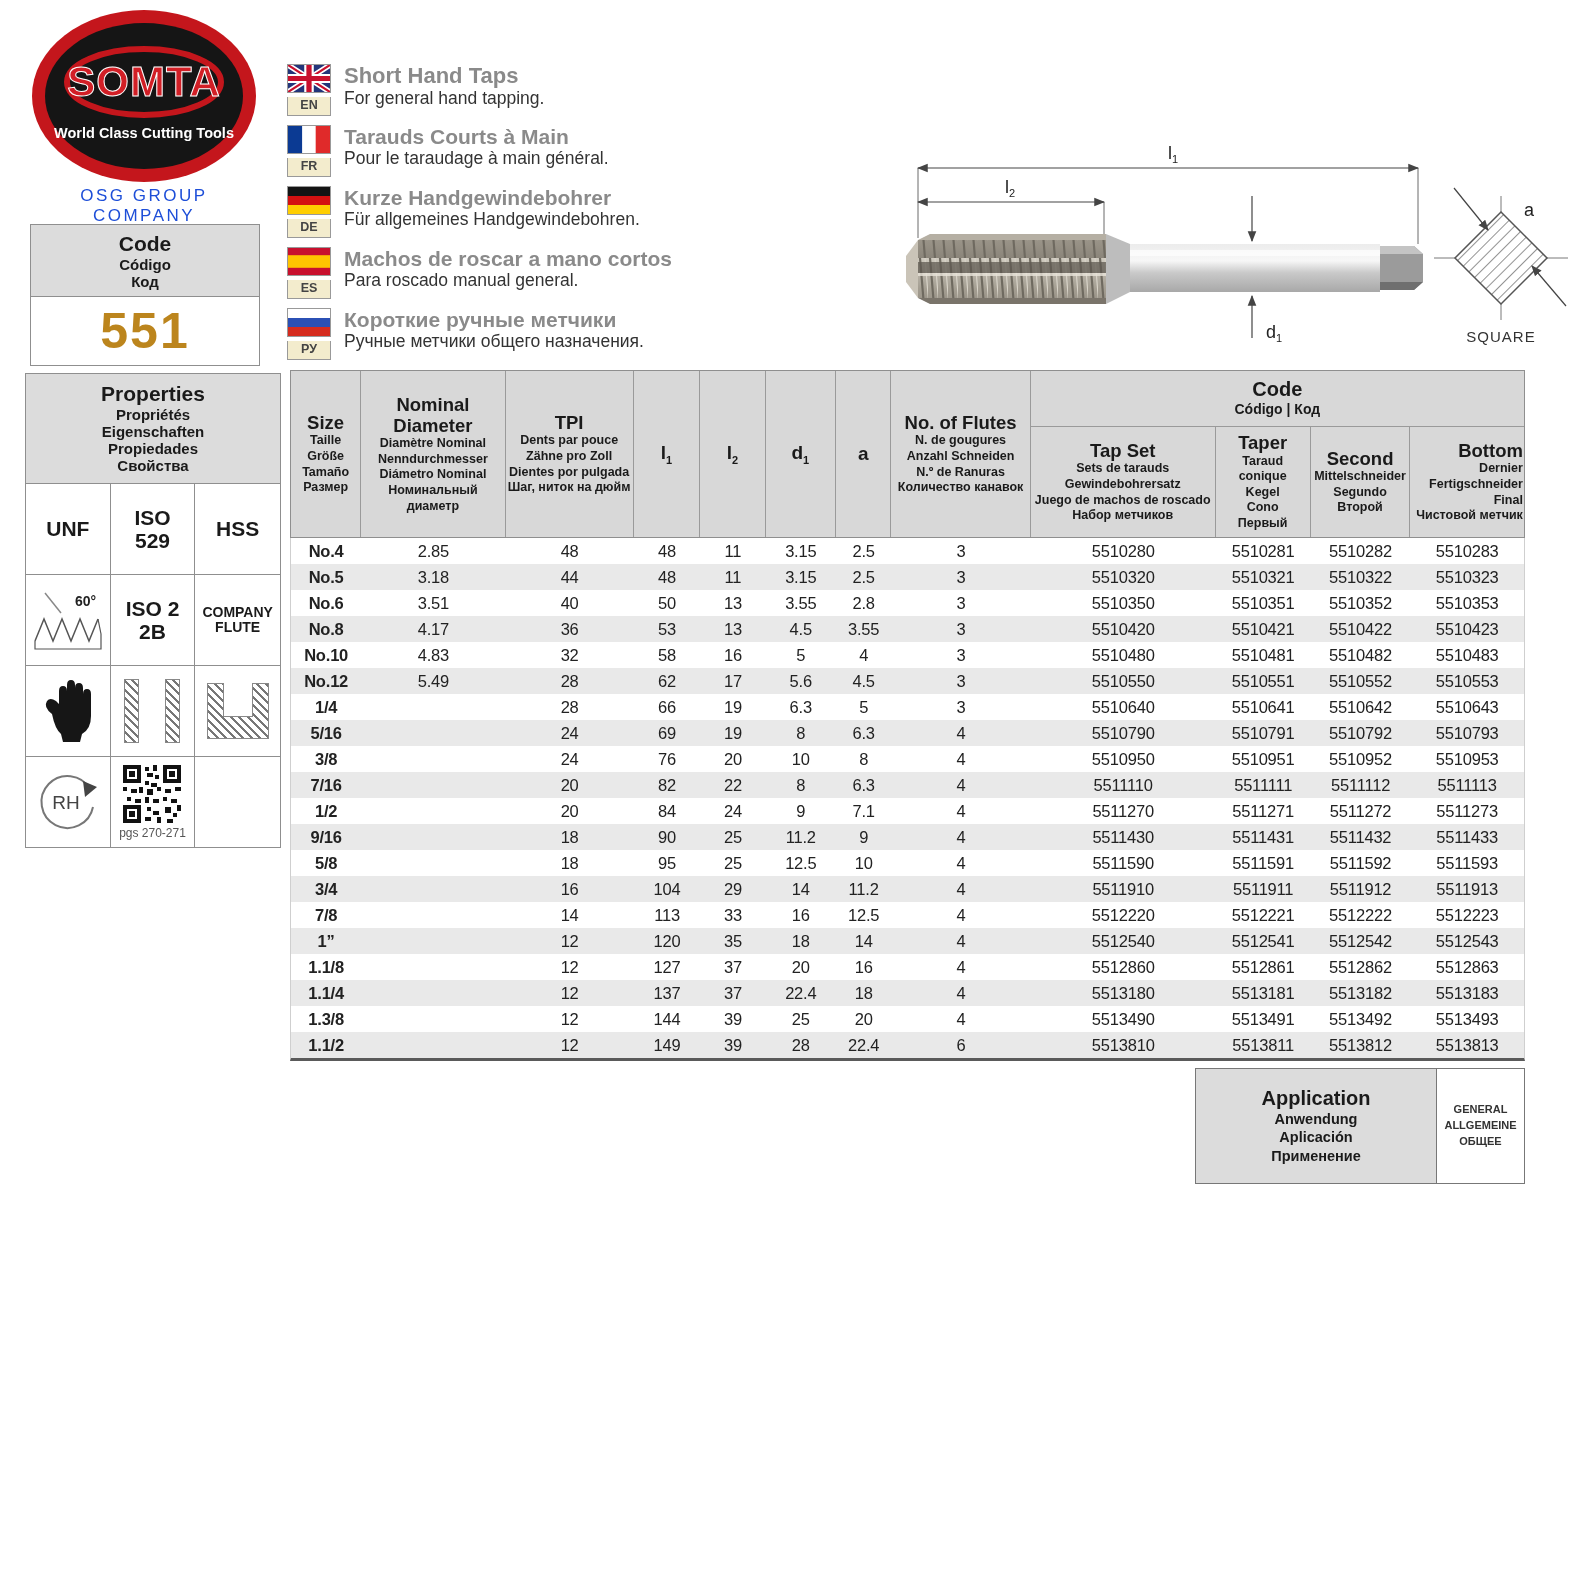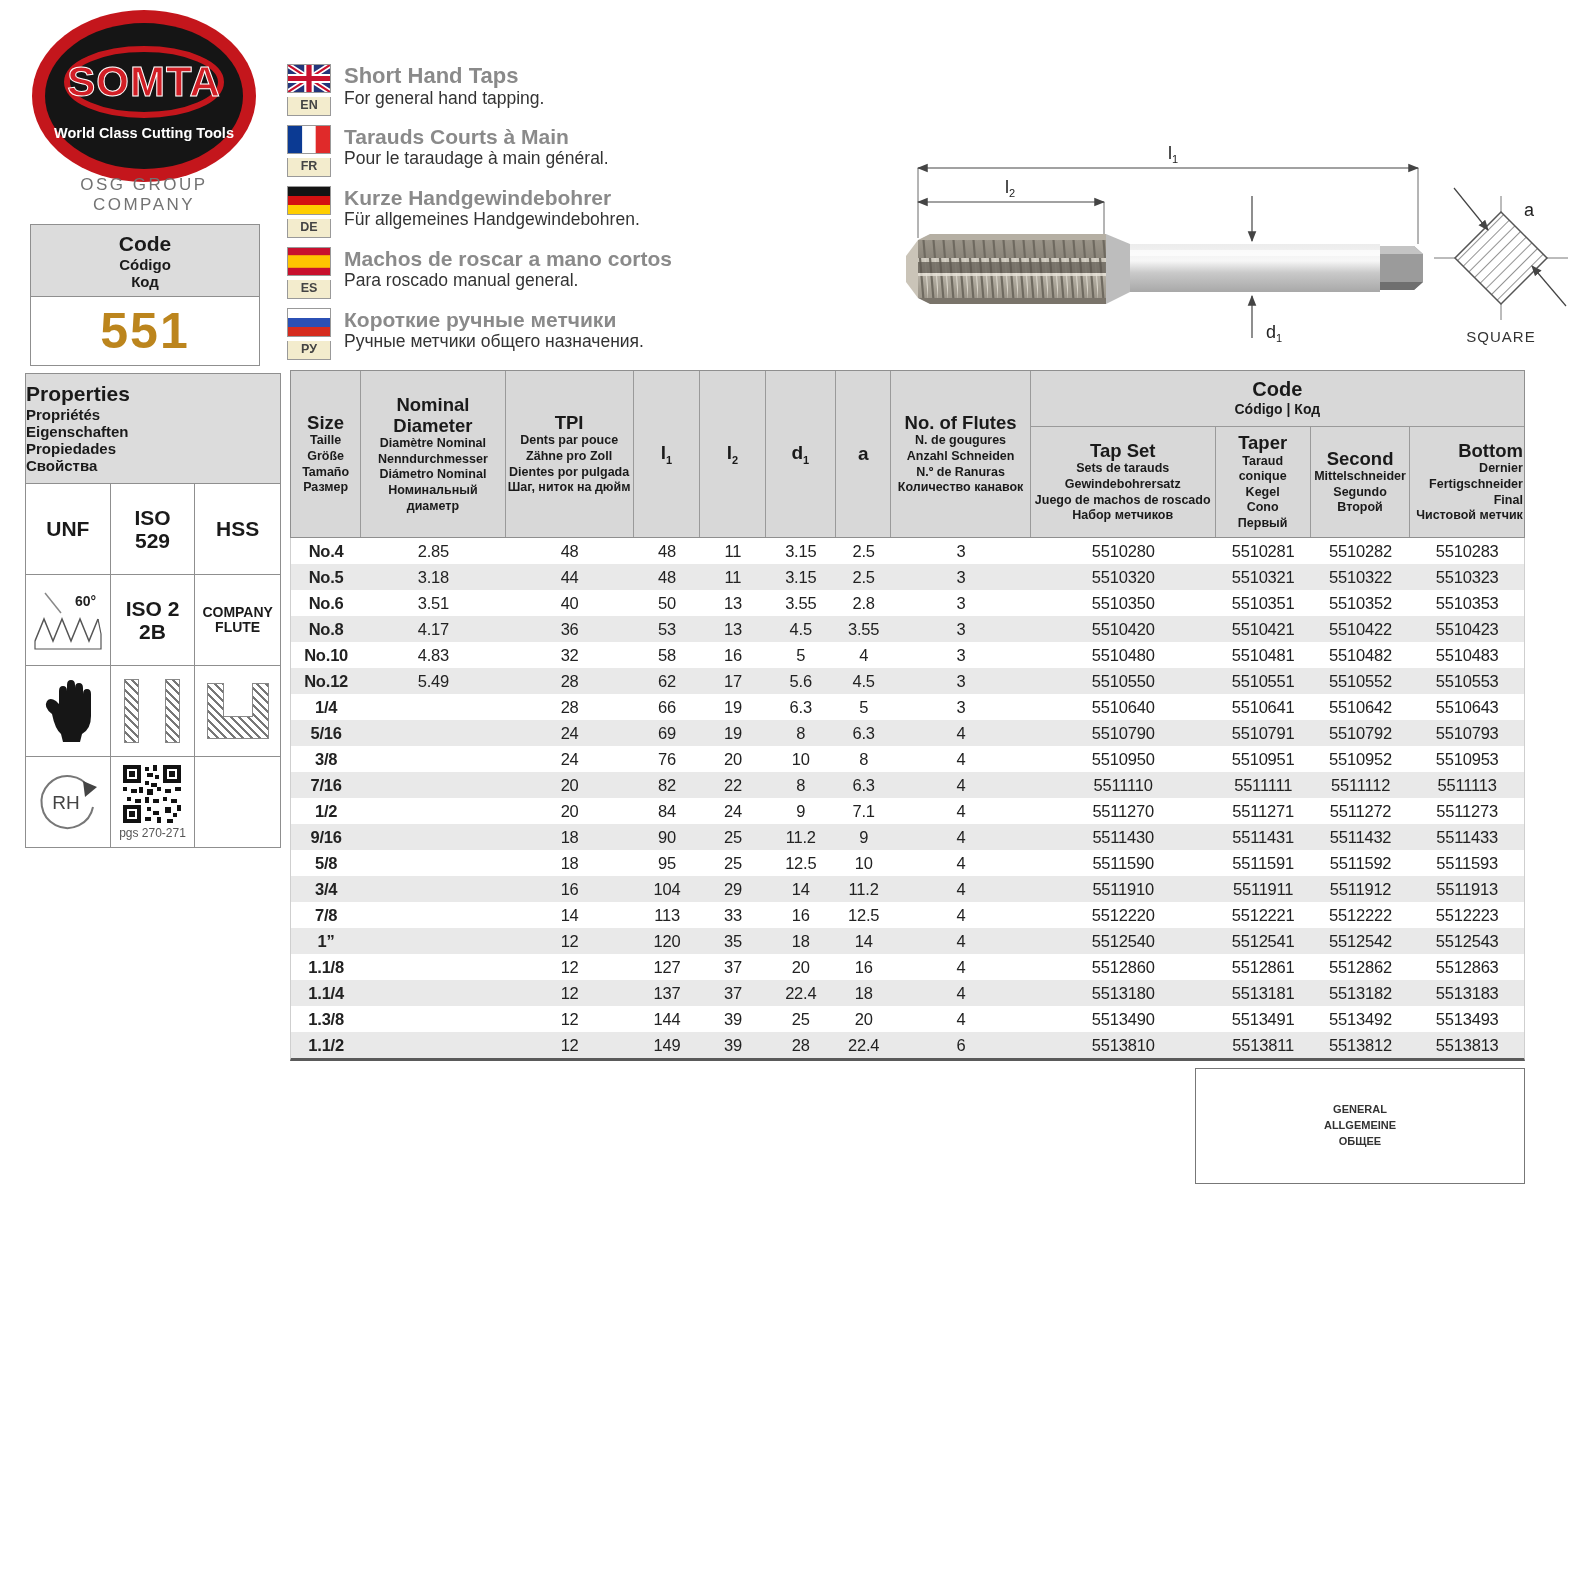--- a/index.html
+++ b/index.html
@@ -1,42 +1,42 @@
 <!DOCTYPE html>
 <html><head>
 <meta charset="utf-8">
 <style>
   html,body{margin:0;padding:0;background:#fff;}
   .page{position:relative;width:1572px;height:1572px;background:#fff;overflow:hidden;
         font-family:"Liberation Sans",sans-serif;color:#1a1a1a;}
   
   .logo{position:absolute;left:28px;top:8px;width:232px;height:178px;}
-  .osg{position:absolute;left:28px;top:175px;width:232px;text-align:center;
-       font-size:17px;letter-spacing:2.5px;color:#737373;font-weight:400;}
+  .osg{position:absolute;left:28px;top:186px;width:232px;text-align:center;
+       font-size:17px;letter-spacing:2.5px;color:#1d4ed8;font-weight:400;}
   
   .codebox{position:absolute;left:30px;top:224px;width:228px;border:1.5px solid #8f8f8f;background:#fff;}
   .codebox .hd{background:#dcdcdc;border-bottom:1.5px solid #8f8f8f;text-align:center;padding:7px 0 6px;}
   .codebox .hd .l1{font-size:21px;font-weight:bold;}
   .codebox .hd .l2,.codebox .hd .l3{font-size:15px;font-weight:bold;}
   .codebox .val{height:68px;display:flex;align-items:center;justify-content:center;
        font-size:50px;font-weight:bold;color:#bc851d;letter-spacing:2px;}
   
   .langs{position:absolute;left:287px;top:64px;}
   .lang{display:flex;margin-bottom:9px;}
   .flagcol{width:46px;margin-right:11px;}
   .flag{width:44px;height:29px;border:1px solid #999;box-sizing:border-box;overflow:hidden;}
   .flagtag{width:44px;height:19px;border:1px solid #999;border-top:none;box-sizing:border-box;
        background:#f3eccd;text-align:center;font-size:12.5px;font-weight:bold;color:#444;line-height:17px;}
   .lang .ttl{font-size:21px;font-weight:bold;color:#8a8a8a;line-height:1.12;}
   .lang .sub{font-size:17.5px;color:#333;line-height:1.12;}
   
   .drawing{position:absolute;left:878px;top:138px;width:694px;height:240px;}
   
   .props{position:absolute;left:25px;top:373px;width:256px;border:1.5px solid #8f8f8f;box-sizing:border-box;background:#fff;}
-  .props .hd{background:#dcdcdc;border-bottom:1px solid #8f8f8f;padding:8px 0 9px;}
+  .props .hd{background:#dcdcdc;border-bottom:1px solid #8f8f8f;text-align:center;padding:8px 0 9px;}
   .props .hd .p0{font-size:21px;font-weight:bold;}
   .props .hd .pn{font-size:15px;font-weight:bold;}
   .pgrid{display:grid;grid-template-columns:1fr 1fr 1fr;}
   .pcell{border-right:1px solid #8f8f8f;border-bottom:1px solid #8f8f8f;height:90px;
        display:flex;flex-direction:column;align-items:center;justify-content:center;text-align:center;}
   .pcell:nth-child(3n){border-right:none;}
   .pgrid .rlast{border-bottom:none;}
   .ptxt{font-size:21px;font-weight:bold;line-height:1.1;}
   .ptxt.small{font-size:14px;}
   .hatchbar{background:repeating-linear-gradient(45deg,#777 0 2px,#fff 2px 6px);border:1px solid #888;box-sizing:border-box;}
@@ -737,20 +737,26 @@
       <div class="td c-fl">6</div>
       <div class="td b-set">5513810</div>
       <div class="td b-tap">5513811</div>
       <div class="td b-sec">5513812</div>
       <div class="td b-bot">5513813</div>
     </div>
   </div>
   </div>
 
   <div class="app">
+    <div class="left">
+      <div class="a0">Application</div>
+      <div class="an">Anwendung</div>
+      <div class="an">Aplicación</div>
+      <div class="an">Применение</div>
+    </div>
     <div class="right">
       <div class="v">GENERAL</div>
       <div class="v">ALLGEMEINE</div>
       <div class="v">ОБЩЕЕ</div>
     </div>
   </div>
 
 </div>
 
 </body></html>

